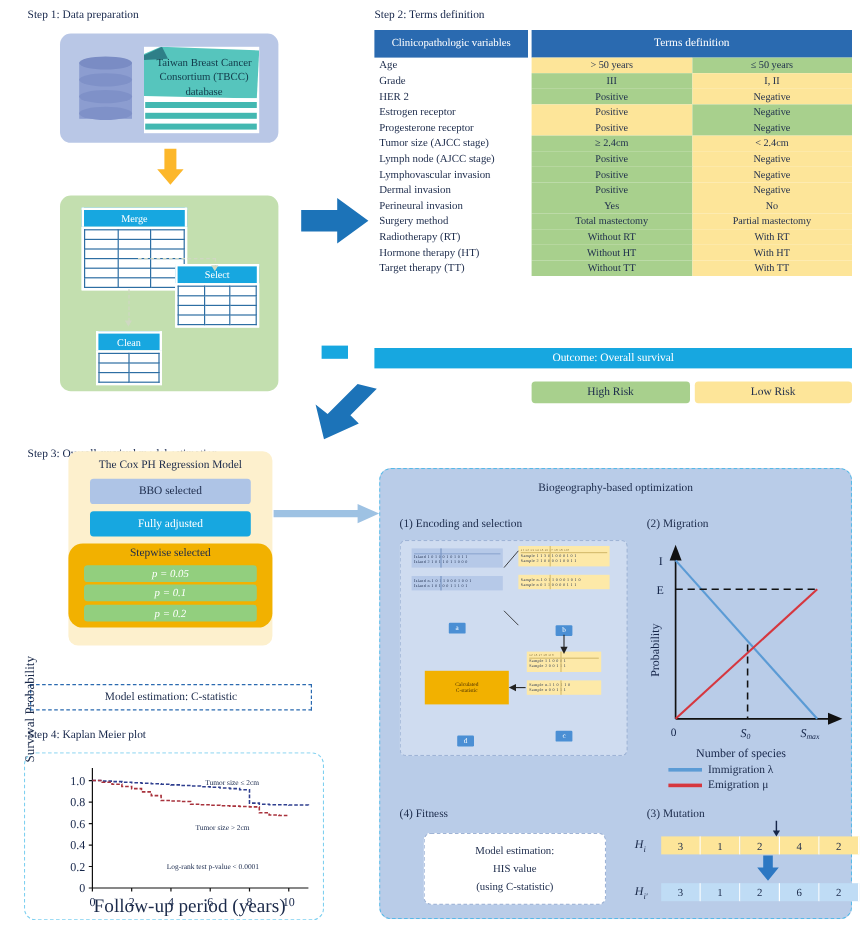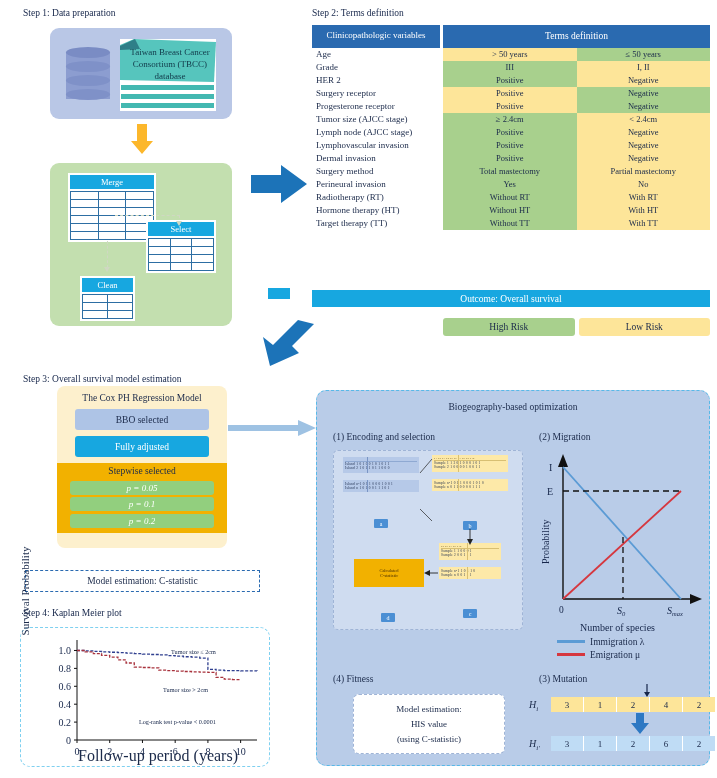--- a/index.html
+++ b/index.html
@@ -63,28 +63,28 @@
   .gr { background:#a8d08d; }
   .ye { background:#fde599; }
   #outcome { position:absolute; left:312px; top:290px; width:398px; height:17px;
              background:#17a7e0; color:#fff; font-size:9.5px; display:flex;
              align-items:center; justify-content:center; }
   #riskrow { position:absolute; left:443px; top:318px; width:267px; display:flex; gap:4px; }
   #riskrow div { flex:1; height:18px; border-radius:3px; font-size:9.5px;
                  display:flex; align-items:center; justify-content:center; }
 
   
-  #cox { position:absolute; left:57px; top:386px; width:170px; height:162px;
+  #cox { position:absolute; left:57px; top:376px; width:170px; height:162px;
          background:#fdf0cd; border-radius:8px; }
   #cox .t { text-align:center; font-size:9.5px; padding-top:7px; }
   #cox .bar { margin:6px 18px 0; height:21px; border-radius:3px; font-size:9.5px;
               display:flex; align-items:center; justify-content:center; }
   #cox .bbo { background:#aec4e6; }
   #cox .fa  { background:#17a7e0; color:#fff; }
-  #cox .sw  { background:#f2b100; margin-top:6px; padding:3px 0 5px; border-radius:0; }
+  #cox .sw  { background:#f2b100; margin-top:6px; padding:3px 0 5px; border-radius:12px; }
   #cox .sw .swt { text-align:center; font-size:9.5px; padding-bottom:2px; }
   #cox .pbar { margin:2.5px 13px 0; height:14px; background:#92cf7e; color:#fff;
                border-radius:3px; font-size:9px; display:flex; align-items:center;
                justify-content:center; }
   #cox .pbar i { font-style:italic; }
   #modelest { position:absolute; left:25px; top:570px; width:235px; height:22px;
               border:1.5px dashed #2a6ab0; display:flex; align-items:center;
               justify-content:center; font-size:9.5px; }
 
   
@@ -277,21 +277,21 @@
         <div class="c0">Grade</div>
         <div class="c1 gr">III</div>
         <div class="c2 ye">I, II</div>
       </div>
       <div class="row">
         <div class="c0">HER 2</div>
         <div class="c1 gr">Positive</div>
         <div class="c2 ye">Negative</div>
       </div>
       <div class="row">
-        <div class="c0">Surgery receptor</div>
+        <div class="c0">Estrogen receptor</div>
         <div class="c1 ye">Positive</div>
         <div class="c2 gr">Negative</div>
       </div>
       <div class="row">
         <div class="c0">Progesterone receptor</div>
         <div class="c1 ye">Positive</div>
         <div class="c2 gr">Negative</div>
       </div>
       <div class="row">
         <div class="c0">Tumor size (AJCC stage)</div>
@@ -307,28 +307,28 @@
         <div class="c0">Lymphovascular invasion</div>
         <div class="c1 gr">Positive</div>
         <div class="c2 ye">Negative</div>
       </div>
       <div class="row">
         <div class="c0">Dermal invasion</div>
         <div class="c1 gr">Positive</div>
         <div class="c2 ye">Negative</div>
       </div>
       <div class="row">
+        <div class="c0">Perineural invasion</div>
+        <div class="c1 gr">Yes</div>
+        <div class="c2 ye">No</div>
+      </div>
+      <div class="row">
         <div class="c0">Surgery method</div>
         <div class="c1 gr">Total mastectomy</div>
         <div class="c2 ye">Partial mastectomy</div>
-      </div>
-      <div class="row">
-        <div class="c0">Perineural invasion</div>
-        <div class="c1 gr">Yes</div>
-        <div class="c2 ye">No</div>
       </div>
       <div class="row">
         <div class="c0">Radiotherapy (RT)</div>
         <div class="c1 gr">Without RT</div>
         <div class="c2 ye">With RT</div>
       </div>
       <div class="row">
         <div class="c0">Hormone therapy (HT)</div>
         <div class="c1 gr">Without HT</div>
         <div class="c2 ye">With HT</div>

